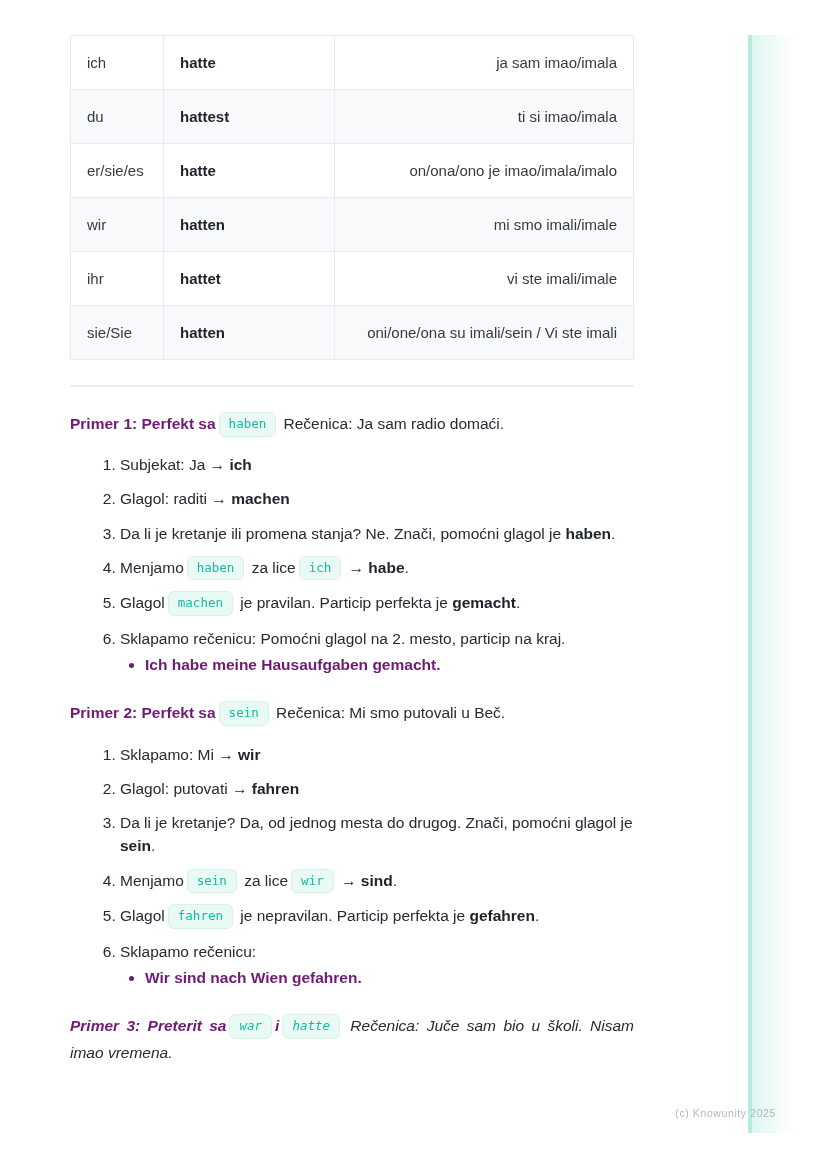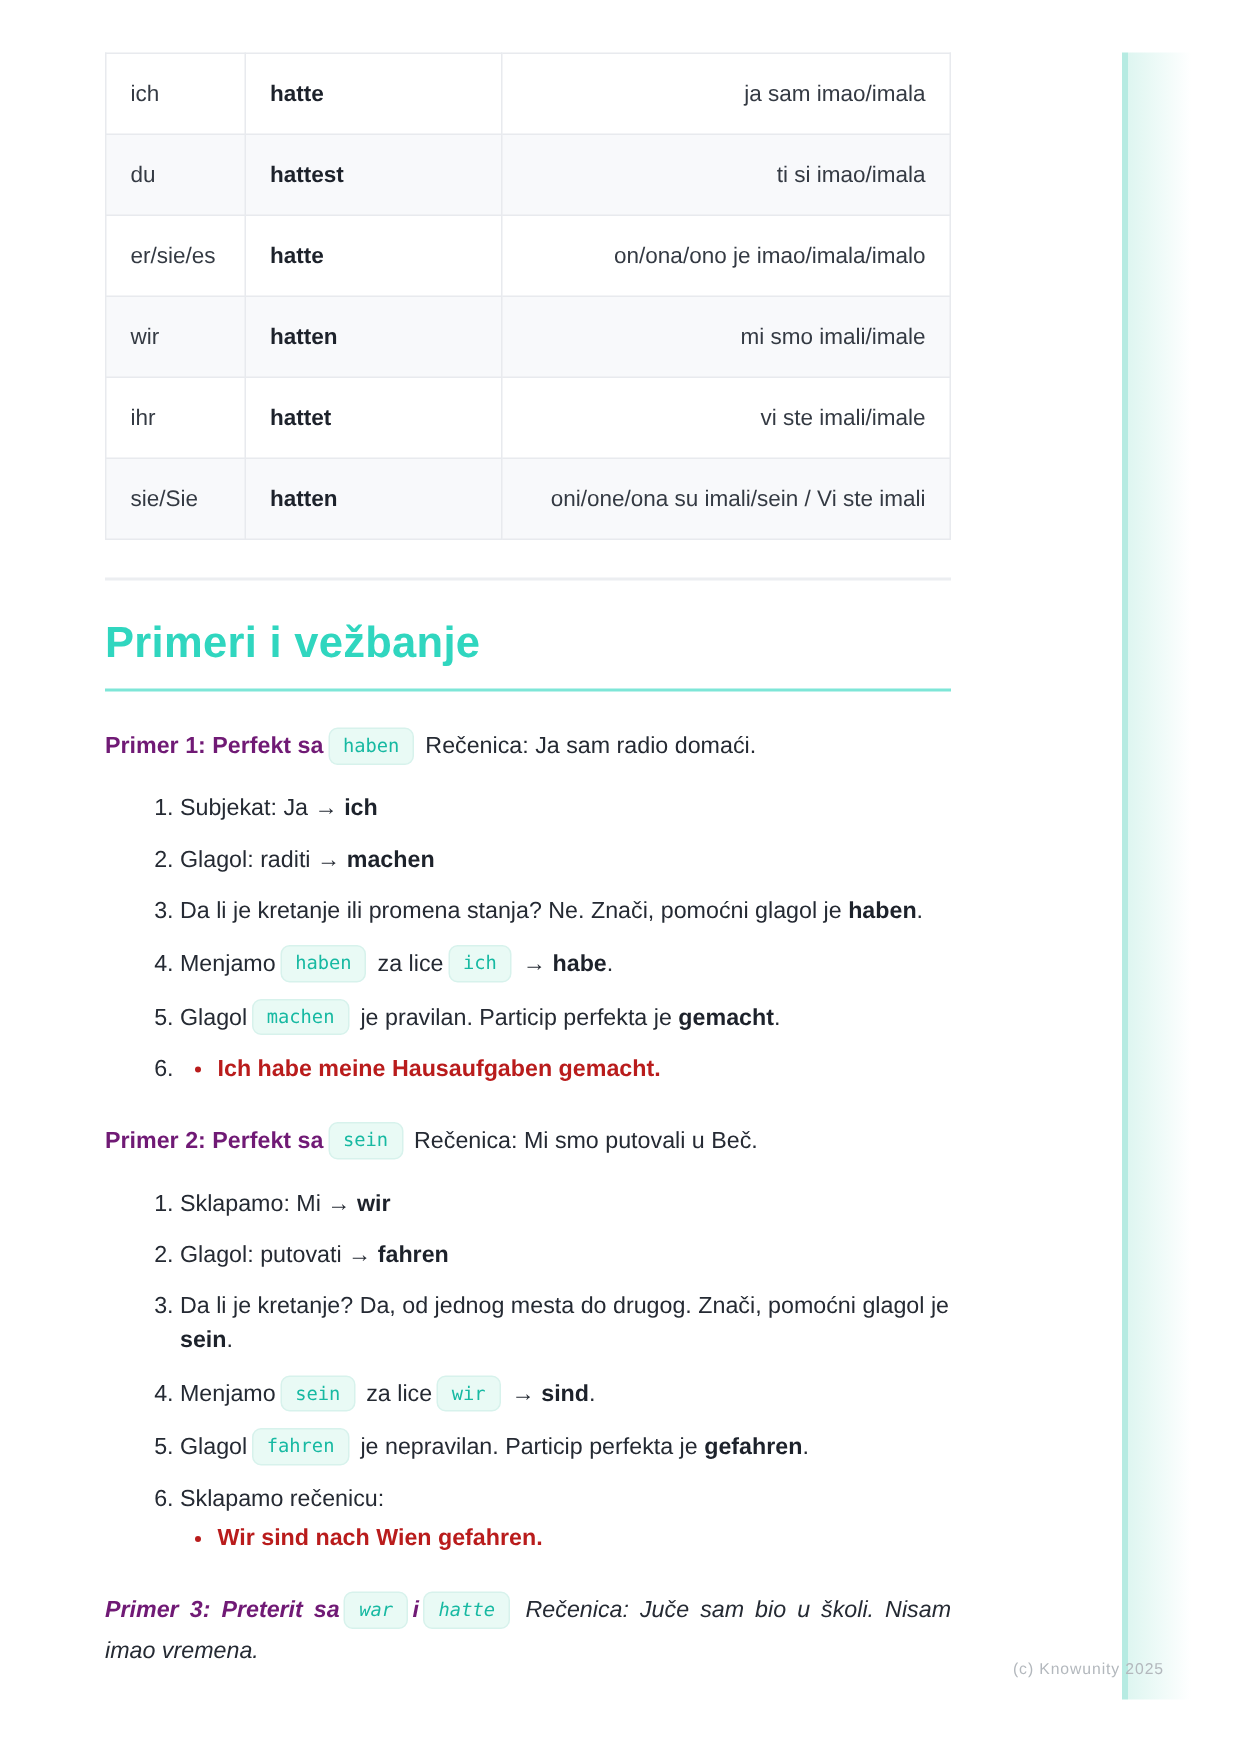--- a/index.html
+++ b/index.html
@@ -85,21 +85,21 @@
     margin-left: 24px;
   }
   ol.steps strong { color: #1d222b; }
   ul.result {
     list-style: disc;
     margin-top: 3px;
     padding-left: 25px;
   }
   ul.result > li {
     font-weight: bold;
-    color: #b91c1c;
+    color: #701a75;
     line-height: 1.5;
   }
   
   .edge-band {
     position: absolute;
     left: 752px;
     top: 35px;
     width: 42px;
     height: 1098px;
     background: linear-gradient(to right, rgba(216,244,238,0.85), rgba(246,252,250,0));
@@ -163,31 +163,30 @@
   <tr>
     <td class="c-pronoun">sie/Sie</td>
     <td class="c-verb">hatten</td>
     <td class="c-trans">oni/one/ona su imali/sein / Vi ste imali</td>
   </tr>
 </tbody>
   </table>
 
   <hr class="divider">
 
-  <h2 class="section-title">Primeri i vežbanje</h2>
 
   <div id="examples-root">
       <p class="example-intro"><strong>Primer 1: Perfekt sa</strong><span class="chip">haben</span><span> Rečenica: Ja sam radio domaći.</span></p>
       <ol class="steps">
         <li><span>Subjekat: Ja → </span><strong>ich</strong></li>
         <li><span>Glagol: raditi → </span><strong>machen</strong></li>
         <li><span>Da li je kretanje ili promena stanja? Ne. Znači, pomoćni glagol je </span><strong>haben</strong><span>.</span></li>
         <li><span>Menjamo</span><span class="chip">haben</span><span> za lice</span><span class="chip">ich</span><span> → </span><strong>habe</strong><span>.</span></li>
         <li><span>Glagol</span><span class="chip">machen</span><span> je pravilan. Particip perfekta je </span><strong>gemacht</strong><span>.</span></li>
-        <li><ul class="result">
+        <li><span>Sklapamo rečenicu: Pomoćni glagol na 2. mesto, particip na kraj.</span><ul class="result">
             <li>Ich habe meine Hausaufgaben gemacht.</li>
           </ul></li>
       </ol>
       <p class="example-intro"><strong>Primer 2: Perfekt sa</strong><span class="chip">sein</span><span> Rečenica: Mi smo putovali u Beč.</span></p>
       <ol class="steps">
         <li><span>Sklapamo: Mi → </span><strong>wir</strong></li>
         <li><span>Glagol: putovati → </span><strong>fahren</strong></li>
         <li><span>Da li je kretanje? Da, od jednog mesta do drugog. Znači, pomoćni glagol je </span><strong>sein</strong><span>.</span></li>
         <li><span>Menjamo</span><span class="chip">sein</span><span> za lice</span><span class="chip">wir</span><span> → </span><strong>sind</strong><span>.</span></li>
         <li><span>Glagol</span><span class="chip">fahren</span><span> je nepravilan. Particip perfekta je </span><strong>gefahren</strong><span>.</span></li>

